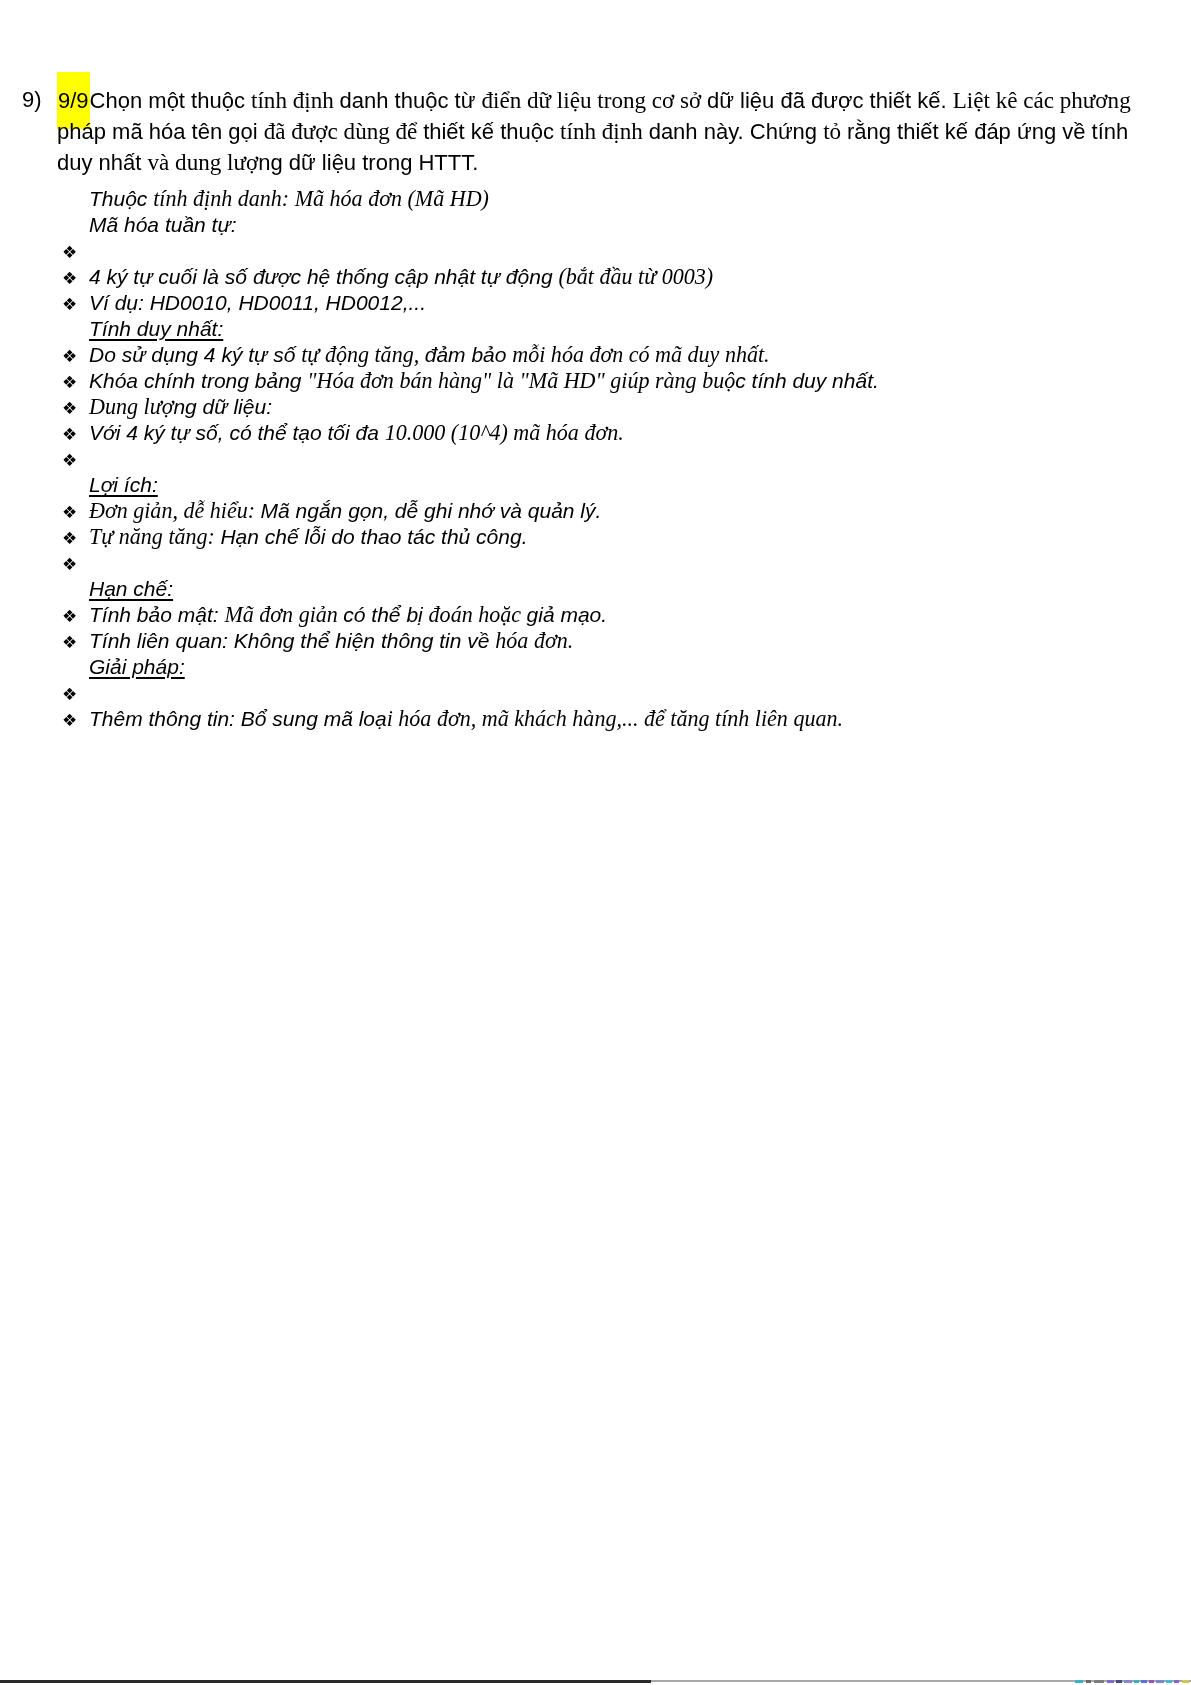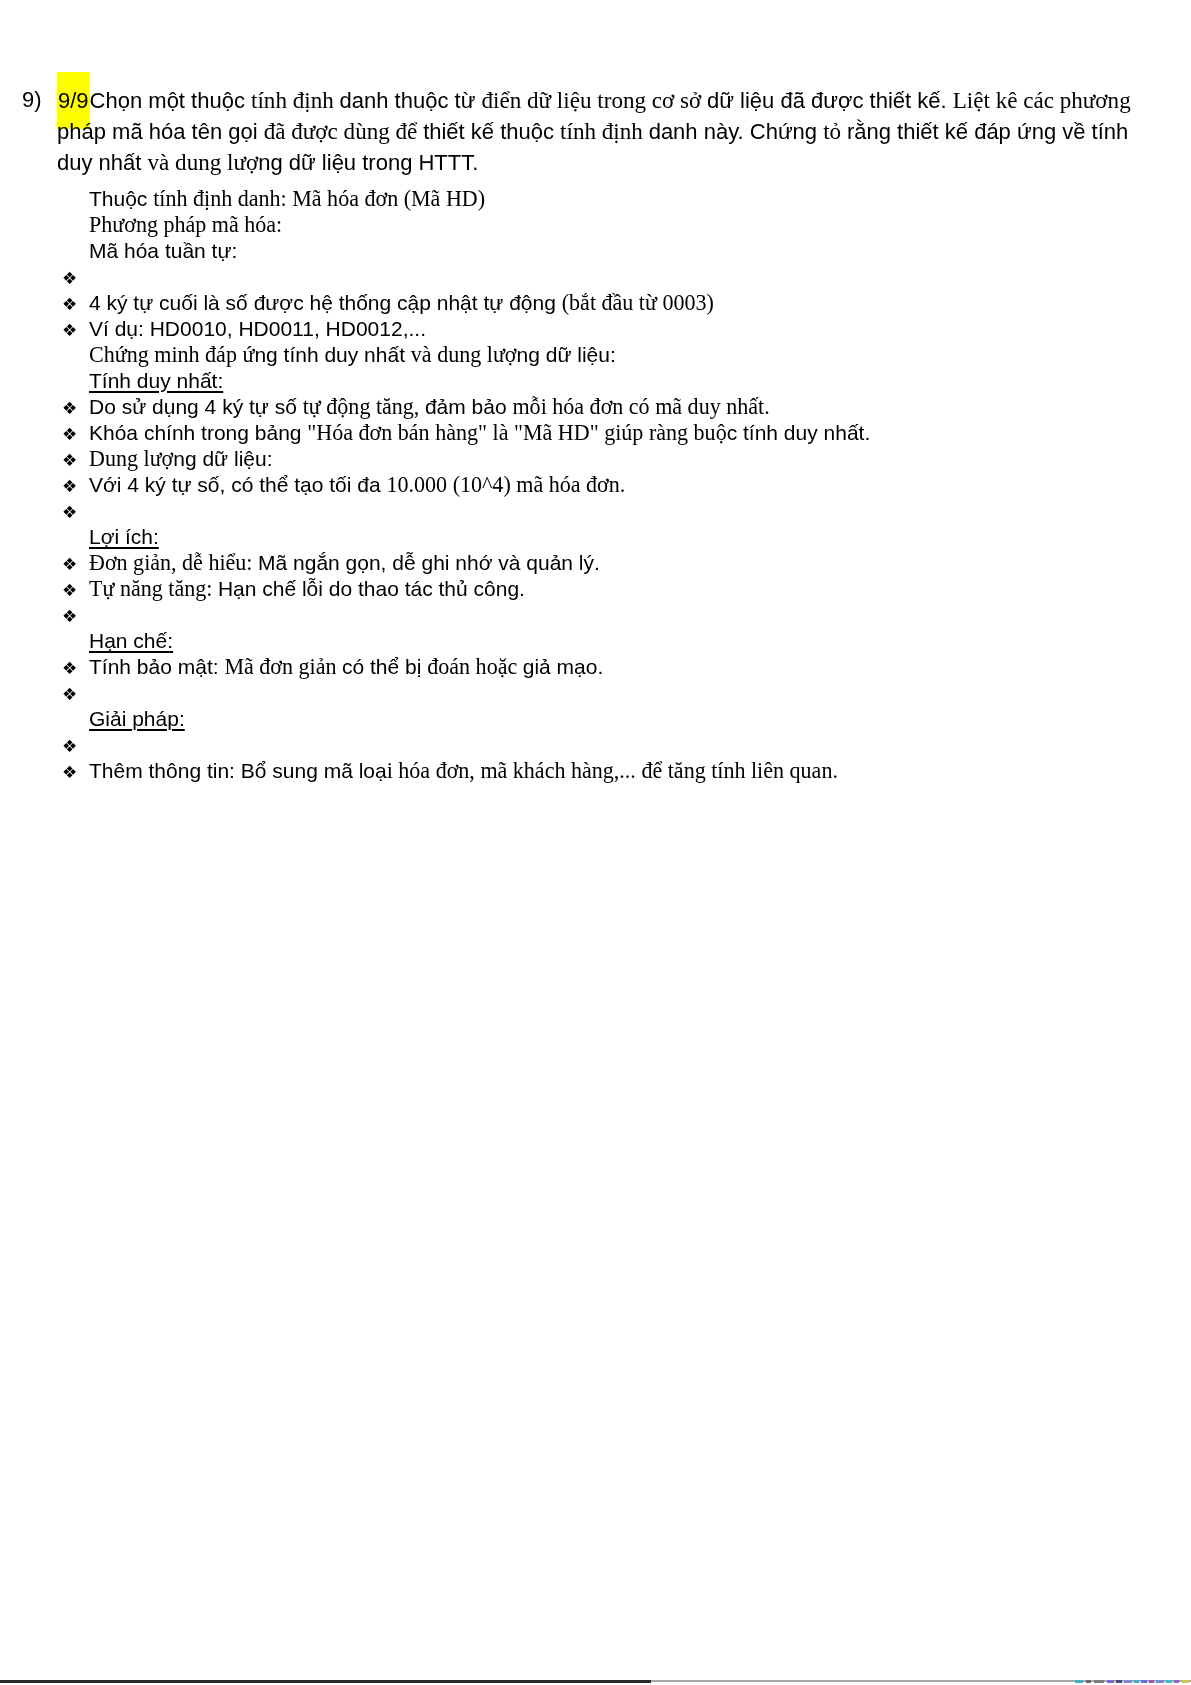--- a/index.html
+++ b/index.html
@@ -15,21 +15,21 @@
     flex:0 0 35px; font-size:22px; line-height:30px;
   }
   .heading {
     margin:0; font-size:22px; line-height:30px; width:1085px;
   }
   .score-mark {
     background:#ffff00; padding:16px 1px;
   }
   .f-sans { font-family:"Liberation Sans", sans-serif; }
   .f-serif { font-family:"Liberation Serif", serif; font-size:1.05em; }
-  .body-block { margin-top:8px; }
+  .body-block { margin-top:8px;font-style:italic; }
   .line {
     position:relative; font-size:21px; line-height:26px;
     padding-left:67px; min-height:26px;
   }
   .bullet-glyph {
     position:absolute; left:40px; top:1px;
     font-size:17px; line-height:26px;
     font-family:"DejaVu Sans", sans-serif;
   }
   .line-text.underline {
@@ -45,39 +45,37 @@
 </head>
 <body>
 
 <div class="doc">
   <div class="heading-row">
     <span class="item-number">9)</span>
     <p class="heading"><span class="score-mark" style="background: rgb(255, 255, 0);">9/9</span><span><span class="f-sans">Chọn một thuộc </span><span class="f-serif">tính định </span><span class="f-sans">danh thuộc từ </span><span class="f-serif">điển dữ liệu trong cơ sở </span><span class="f-sans">dữ liệu đã được thiết kế. </span><span class="f-serif">Liệt kê các phương</span><br><span class="f-sans">pháp mã hóa tên gọi </span><span class="f-serif">đã được dùng để </span><span class="f-sans">thiết kế thuộc </span><span class="f-serif">tính định </span><span class="f-sans">danh này. Chứng </span><span class="f-serif">tỏ </span><span class="f-sans">rằng thiết kế đáp ứng về tính</span><br><span class="f-sans">duy nhất </span><span class="f-serif">và dung lượ</span><span class="f-sans">ng dữ liệu trong HTTT.</span></span></p>
   </div>
   <div class="body-block">
       <div class="line"><span class="line-text"><span class="f-sans">Thuộc </span><span class="f-serif">tính định danh: Mã hóa đơn (Mã HD)</span></span></div>
-      <div class="line"><span class="line-text"><span class="f-serif">Phương pháp mã hóa:</span></span></div>
       <div class="line"><span class="line-text"><span class="f-sans">Mã hóa tuần tự:</span></span></div>
       <div class="line has-bullet"><span class="bullet-glyph">❖</span></div>
       <div class="line has-bullet"><span class="bullet-glyph">❖</span><span class="line-text"><span class="f-sans">4 ký tự cuối là số được hệ thống cập nhật tự động </span><span class="f-serif">(bắt đầu từ 0003)</span></span></div>
       <div class="line has-bullet"><span class="bullet-glyph">❖</span><span class="line-text"><span class="f-sans">Ví dụ: HD0010, HD0011, HD0012,...</span></span></div>
-      <div class="line"><span class="line-text"><span class="f-serif">Chứng minh đáp ứ</span><span class="f-sans">ng tính duy nhất </span><span class="f-serif">và dung lượ</span><span class="f-sans">ng dữ liệu:</span></span></div>
       <div class="line"><span class="line-text underline"><span class="f-sans">Tính duy nhất:</span></span></div>
       <div class="line has-bullet"><span class="bullet-glyph">❖</span><span class="line-text"><span class="f-sans">Do sử dụng 4 ký tự số </span><span class="f-serif">tự động tăng, </span><span class="f-sans">đảm bảo </span><span class="f-serif">mỗi hóa đơn có mã duy nhất.</span></span></div>
       <div class="line has-bullet"><span class="bullet-glyph">❖</span><span class="line-text"><span class="f-sans">Khóa chính trong bảng </span><span class="f-serif">"Hóa đơn bán hàng" là "Mã HD" giúp ràng buộ</span><span class="f-sans">c tính duy nhất.</span></span></div>
       <div class="line has-bullet"><span class="bullet-glyph">❖</span><span class="line-text"><span class="f-serif">Dung lượ</span><span class="f-sans">ng dữ liệu:</span></span></div>
       <div class="line has-bullet"><span class="bullet-glyph">❖</span><span class="line-text"><span class="f-sans">Với 4 ký tự số, có thể tạo tối đa </span><span class="f-serif">10.000 (10^4) mã hóa đơn.</span></span></div>
       <div class="line has-bullet"><span class="bullet-glyph">❖</span></div>
       <div class="line"><span class="line-text underline"><span class="f-sans">Lợi ích:</span></span></div>
       <div class="line has-bullet"><span class="bullet-glyph">❖</span><span class="line-text"><span class="f-serif">Đơn giản, dễ hiểu: </span><span class="f-sans">Mã ngắn gọn, dễ ghi nhớ và quản lý.</span></span></div>
       <div class="line has-bullet"><span class="bullet-glyph">❖</span><span class="line-text"><span class="f-serif">Tự năng tăng: </span><span class="f-sans">Hạn chế lỗi do thao tác thủ công.</span></span></div>
       <div class="line has-bullet"><span class="bullet-glyph">❖</span></div>
       <div class="line"><span class="line-text underline"><span class="f-sans">Hạn chế:</span></span></div>
       <div class="line has-bullet"><span class="bullet-glyph">❖</span><span class="line-text"><span class="f-sans">Tính bảo mật: </span><span class="f-serif">Mã đơn giản </span><span class="f-sans">có thể bị </span><span class="f-serif">đoán hoặc </span><span class="f-sans">giả mạo.</span></span></div>
-      <div class="line has-bullet"><span class="bullet-glyph">❖</span></div>
+      <div class="line has-bullet"><span class="bullet-glyph">❖</span><span class="line-text"><span class="f-sans">Tính liên quan: Không thể hiện thông tin về </span><span class="f-serif">hóa đơn.</span></span></div>
       <div class="line"><span class="line-text underline"><span class="f-sans">Giải pháp:</span></span></div>
       <div class="line has-bullet"><span class="bullet-glyph">❖</span></div>
       <div class="line has-bullet"><span class="bullet-glyph">❖</span><span class="line-text"><span class="f-sans">Thêm thông tin: Bổ sung mã loạ</span><span class="f-serif">i hóa đơn, mã khách hàng,... để tăng tính liên quan.</span></span></div>
     </div>
 </div>
 
 <div class="footer-strip">
   <span class="bar-dark" style="background: rgb(42, 42, 42);"></span>
   <span class="bar-light" style="background: rgb(168, 168, 168);"></span>
   <span><span class="dash" style="left: 1075px; width: 8px; background: rgb(59, 179, 195);"></span><span class="dash" style="left: 1086px; width: 5px; background: rgb(106, 106, 106);"></span><span class="dash" style="left: 1094px; width: 10px; background: rgb(125, 125, 125);"></span><span class="dash" style="left: 1107px; width: 7px; background: rgb(122, 111, 208);"></span><span class="dash" style="left: 1116px; width: 6px; background: rgb(74, 74, 138);"></span><span class="dash" style="left: 1124px; width: 8px; background: rgb(136, 136, 204);"></span><span class="dash" style="left: 1134px; width: 5px; background: rgb(59, 179, 195);"></span><span class="dash" style="left: 1141px; width: 6px; background: rgb(85, 119, 221);"></span><span class="dash" style="left: 1149px; width: 5px; background: rgb(153, 85, 187);"></span><span class="dash" style="left: 1156px; width: 8px; background: rgb(119, 136, 204);"></span><span class="dash" style="left: 1166px; width: 6px; background: rgb(68, 187, 204);"></span><span class="dash" style="left: 1174px; width: 5px; background: rgb(136, 102, 204);"></span><span class="dash" style="left: 1182px; width: 7px; background: rgb(205, 201, 79);"></span></span>

